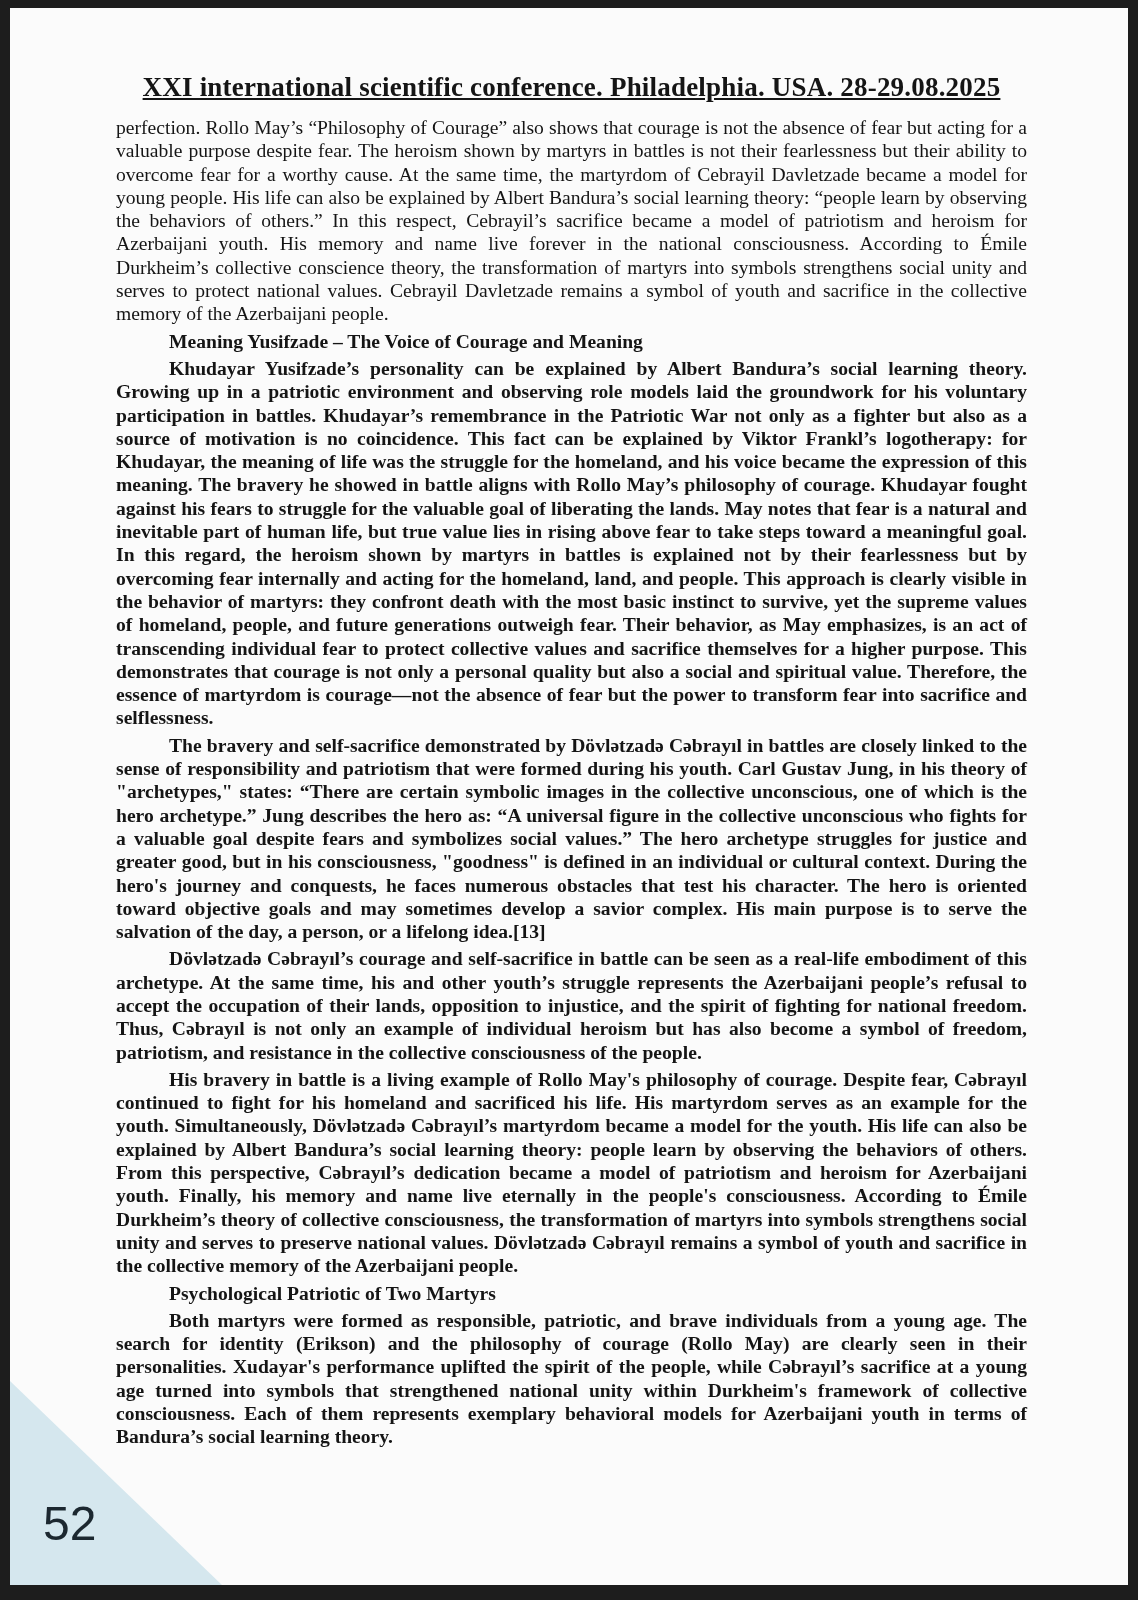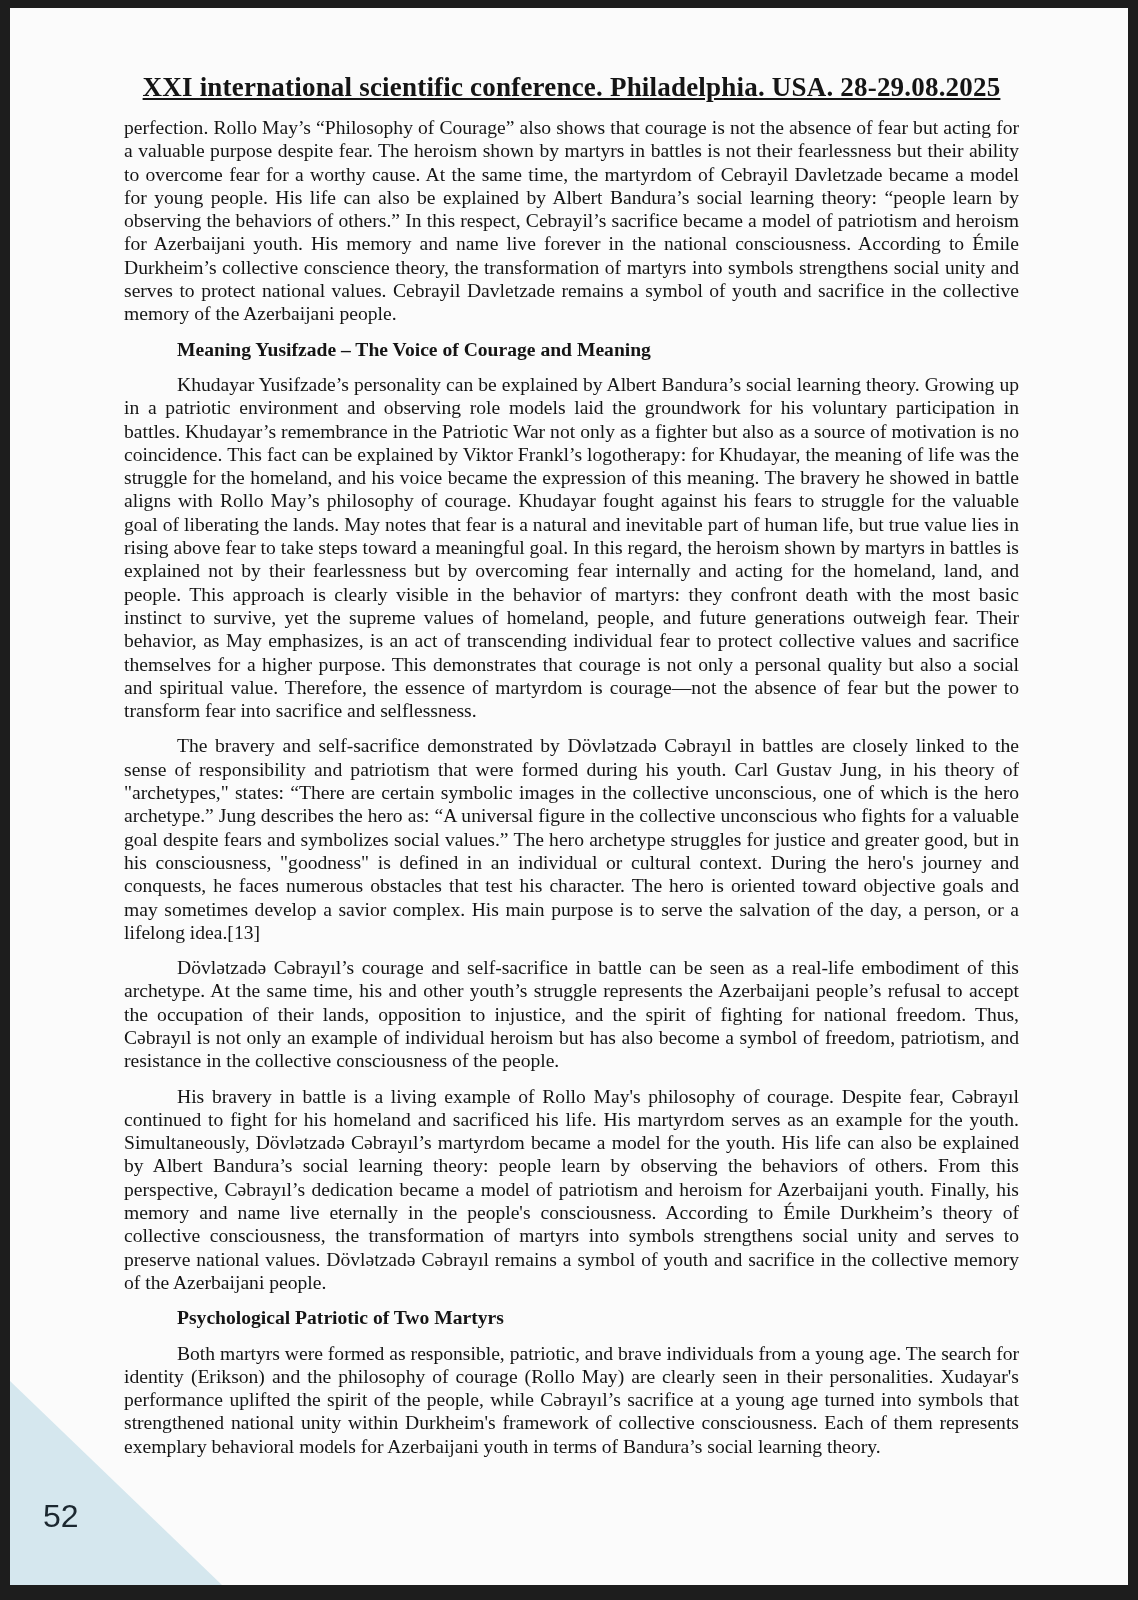--- a/index.html
+++ b/index.html
@@ -36,45 +36,46 @@
     white-space: nowrap;
   }
   .doc-body {
     margin: 13px 97px 0 102px;
     color: var(--ink, #151515);
     font-size: 19.6px;
     line-height: 23.3px;
     text-align: justify;
   }
   .para {
-    margin: 12px;
+    margin: 4px;
     padding: 0;
   }
   .para.indented {
     text-indent: 53px;
+    font-weight: bold;
   }
   .para.heading {
     font-weight: bold;
     text-indent: 53px;
   }
   .corner-triangle {
     position: absolute;
     left: 0;
     bottom: 0;
     width: 212px;
     height: 204px;
     background: var(--accent, #d5e7ee);
     clip-path: polygon(0 0, 0 100%, 100% 100%);
   }
   .page-number {
     position: absolute;
     left: 33px;
     top: 1492px;
     font-family: "Liberation Sans", sans-serif;
-    font-size: 32px;
+    font-size: 48px;
     line-height: 1;
     color: var(--number, #1c2830);
     z-index: 2;
   }
 </style>
 </head>
 <body>
 
 <div class="page">
   <div class="header-title">XXI international scientific conference. Philadelphia. USA. 28-29.08.2025</div>

